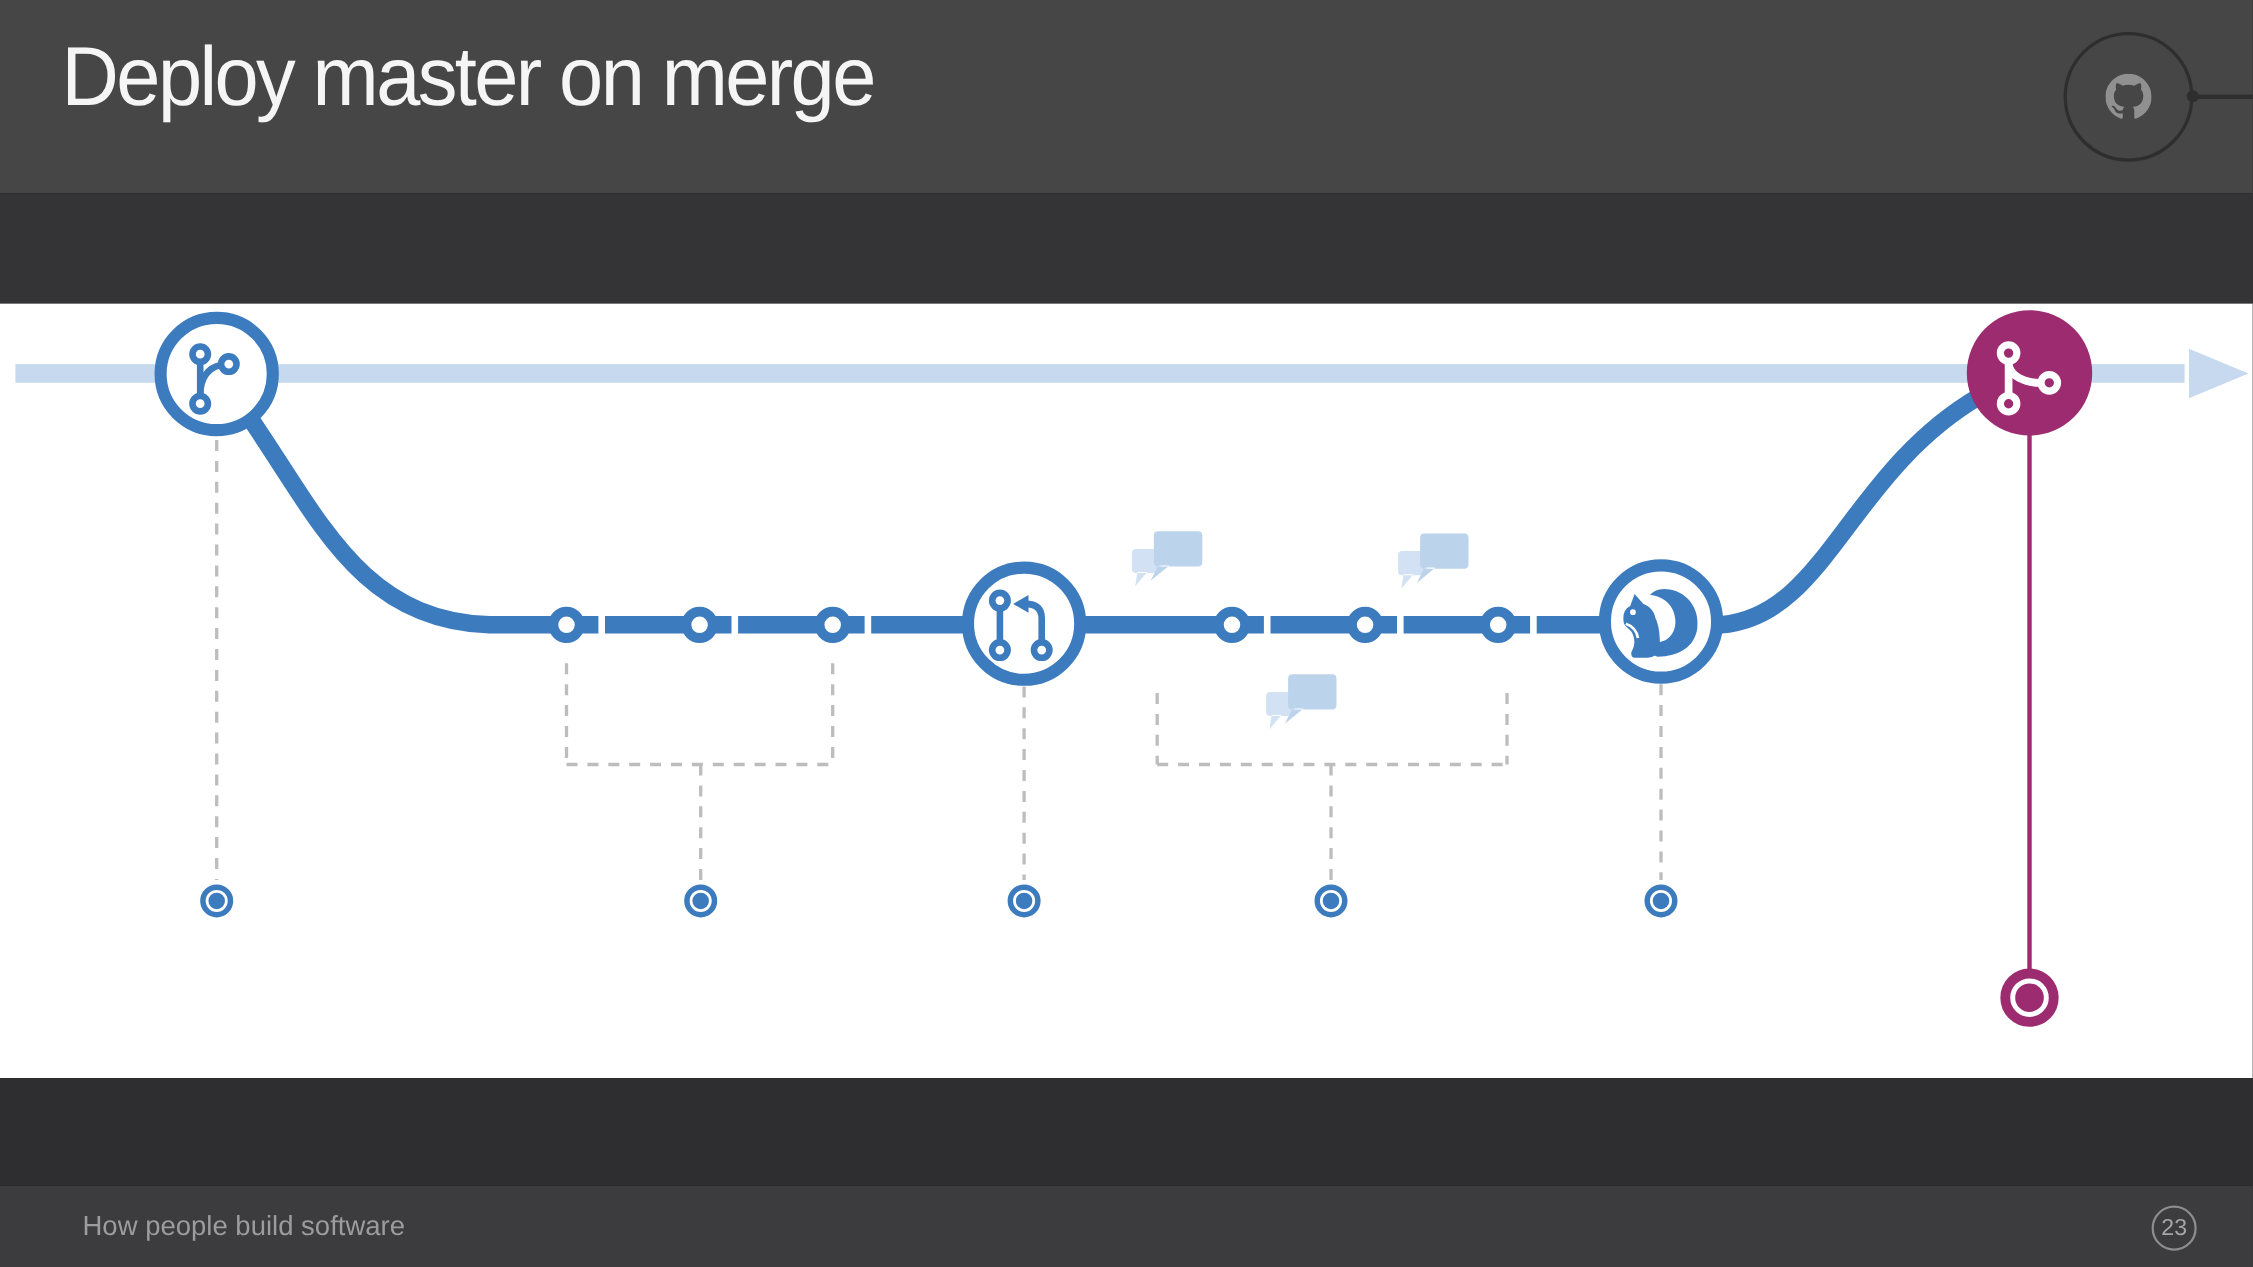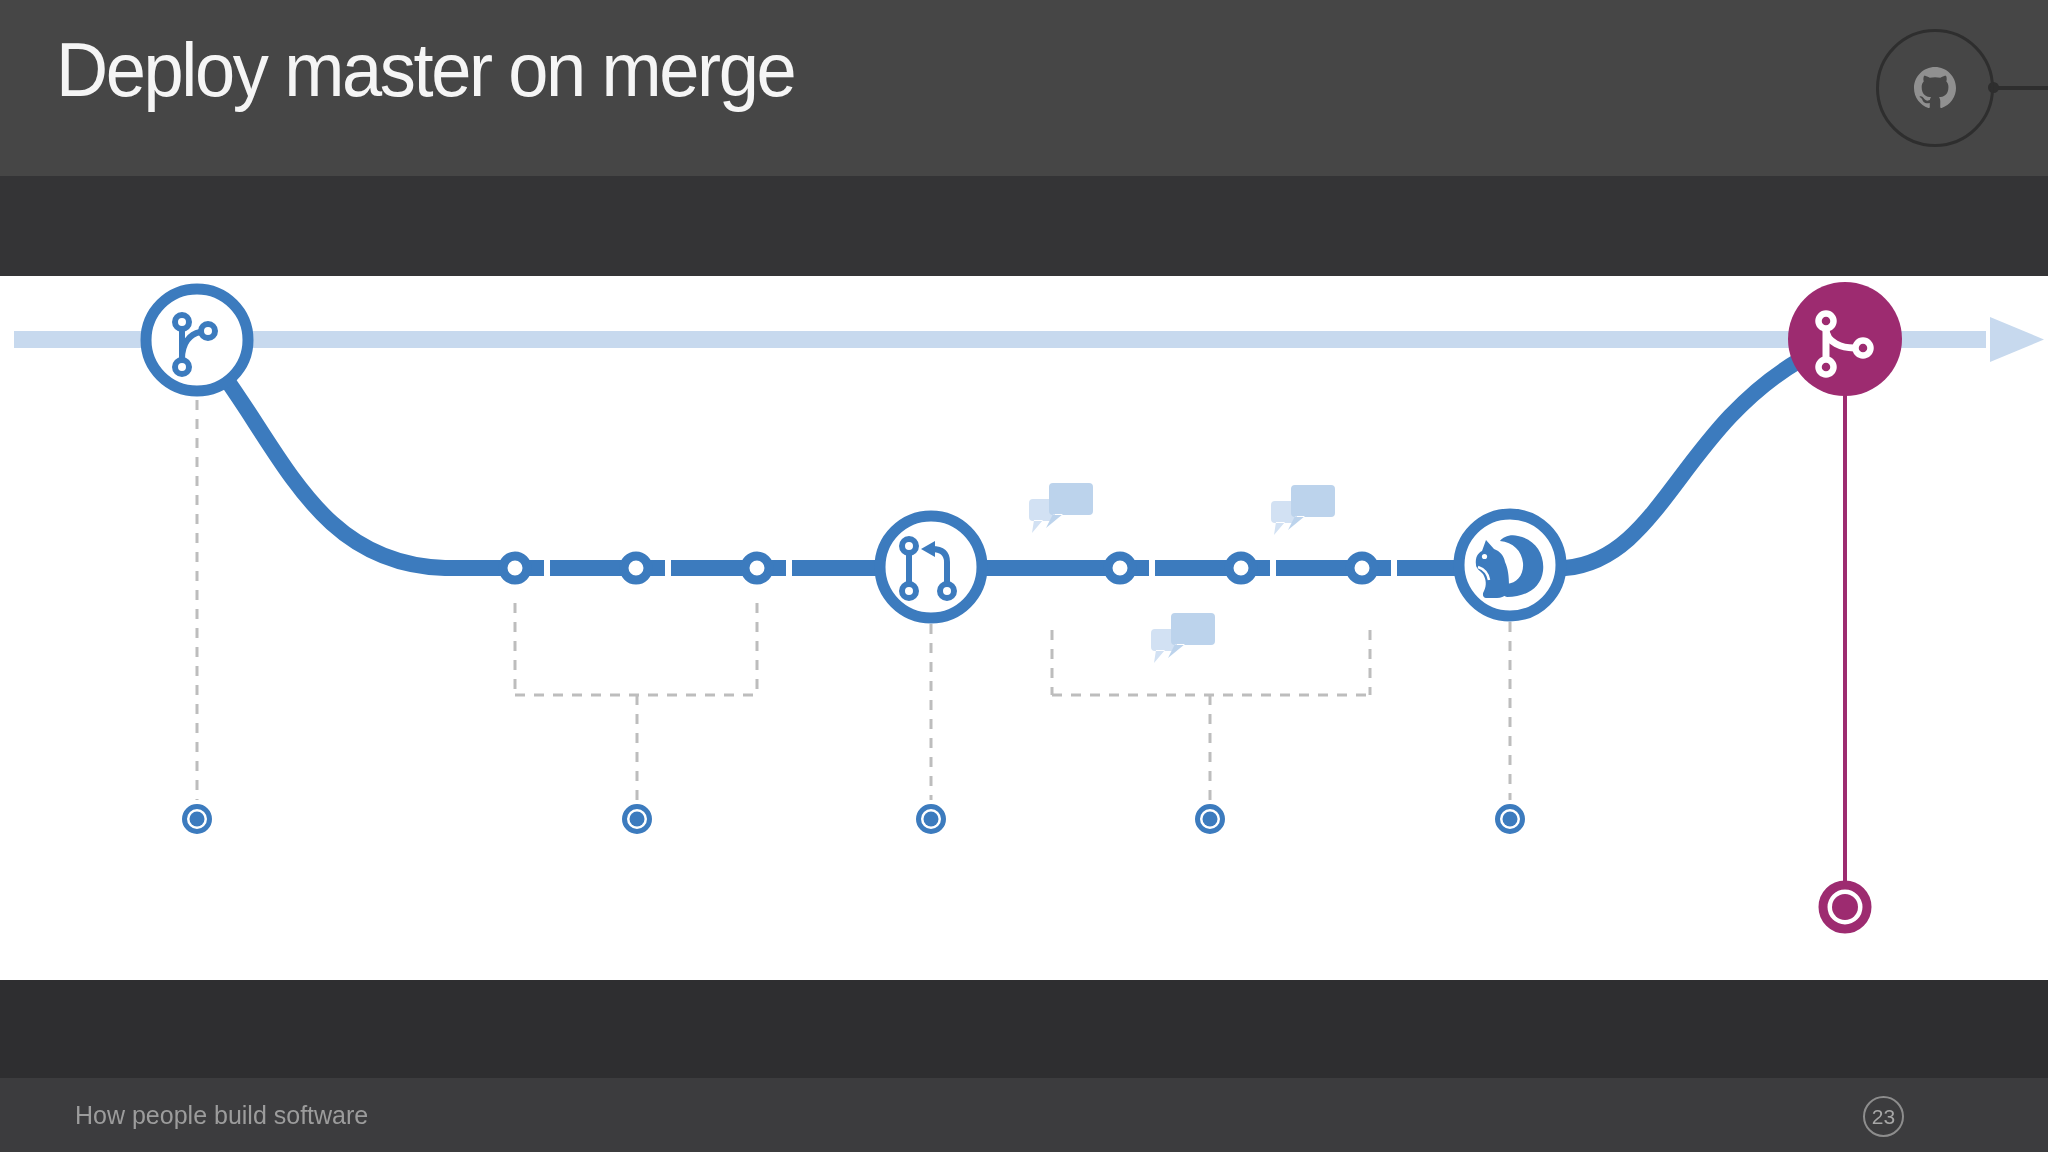--- a/index.html
+++ b/index.html
@@ -23,21 +23,21 @@
          color:var(--title-text);letter-spacing:-2.5px;white-space:nowrap;
          transform:scaleX(.95);transform-origin:left center;}
   .octo-badge{position:absolute;left:1876px;top:29px;width:118px;height:118px;box-sizing:border-box;
          border:3px solid var(--badge-ring);border-radius:50%;
          display:flex;align-items:center;justify-content:center;}
   .badge-line{position:absolute;left:1994px;top:86px;width:54px;height:4px;background:var(--badge-ring);}
   .badge-dot{position:absolute;left:1988px;top:82px;width:11px;height:11px;border-radius:50%;background:var(--badge-ring);}
   .diagram-svg{position:absolute;left:0;top:276px;width:2048px;height:704px;display:block;}
   .footer-caption{position:absolute;left:44px;top:0;height:74px;display:flex;align-items:center;
          font-size:25px;color:var(--footer-text);margin-left:31px;}
-  .page-badge{position:absolute;left:1863px;top:18px;width:41px;height:41px;box-sizing:border-box;
+  .page-badge{position:absolute;left:1956px;top:18px;width:41px;height:41px;box-sizing:border-box;
          border:2px solid var(--page-badge-ring);border-radius:50%;
          display:flex;align-items:center;justify-content:center;
          font-size:21px;color:var(--page-badge-text);}
   
   .master-fill{fill:var(--master-light-blue);}
   .branch{stroke:var(--branch-blue);fill:none;}
   .ring{fill:#fff;stroke:var(--branch-blue);}
   .blue-fill{fill:var(--branch-blue);}
   .dash{stroke:var(--dash-gray);stroke-width:3;fill:none;stroke-dasharray:10 9;}
   .magenta-fill{fill:var(--merge-magenta);}

